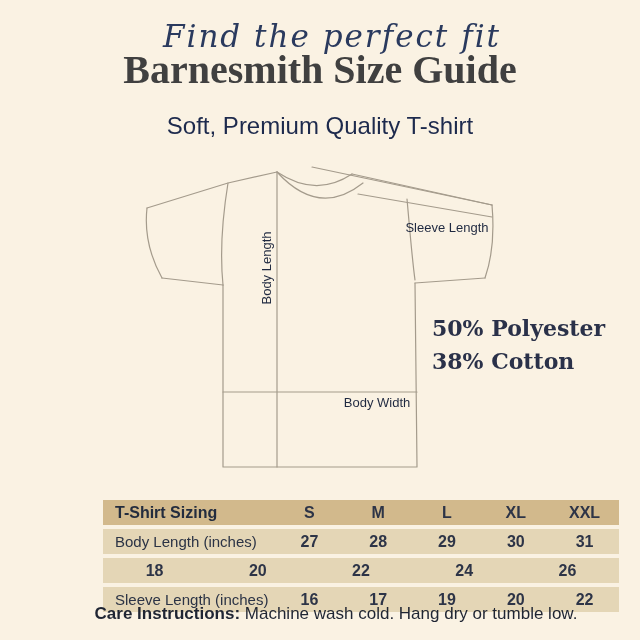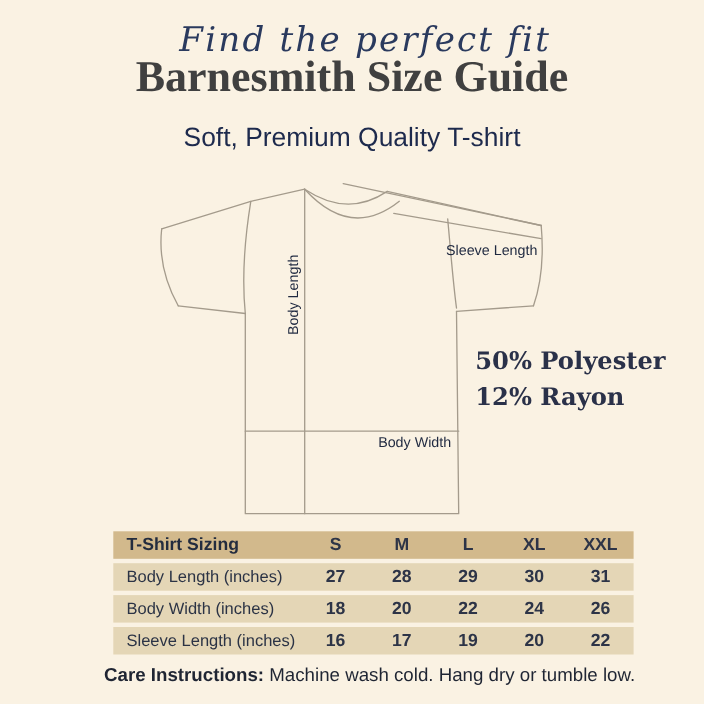--- a/index.html
+++ b/index.html
@@ -67,22 +67,22 @@
     left: 432px; top: 312px;
     font-family: "DejaVu Serif", serif;
     font-weight: bold;
     font-size: 22px;
     line-height: 33px;
     color: #2a3149;
   }
   
   .size-table {
     position: absolute;
-    left: 103px; top: 483px;
-    width: 473px;
+    left: 103px; top: 500px;
+    width: 516px;
   }
   .t-row {
     display: flex;
     align-items: center;
     height: 25px;
     margin-bottom: 4px;
     background: #e4d6b6;
   }
   .t-row.head { background: #d2b98c; }
   .t-label {
@@ -155,42 +155,41 @@
 
     <path d="M123,232 L317,232"></path>
   </svg>
 
   <div class="diagram-label label-body-length">Body Length</div>
   <div class="diagram-label label-sleeve-length">Sleeve Length</div>
   <div class="diagram-label label-body-width">Body Width</div>
 
   <div class="fabric">
     <div>50% Polyester</div>
-    <div>12% Rayon</div>
+    <div>38% Cotton</div>
   </div>
 
   <div class="size-table">
     <div class="t-row head">
       <div class="t-label">T-Shirt Sizing</div>
       <div class="t-cell">S</div>
       <div class="t-cell">M</div>
       <div class="t-cell">L</div>
       <div class="t-cell">XL</div>
       <div class="t-cell">XXL</div>
     </div>
     <div class="t-row">
       <div class="t-label">Body Length (inches)</div>
       <div class="t-cell">27</div>
       <div class="t-cell">28</div>
       <div class="t-cell">29</div>
       <div class="t-cell">30</div>
       <div class="t-cell">31</div>
     </div>
     <div class="t-row">
-      <div class="t-label">Body Width (inches)</div>
       <div class="t-cell">18</div>
       <div class="t-cell">20</div>
       <div class="t-cell">22</div>
       <div class="t-cell">24</div>
       <div class="t-cell">26</div>
     </div>
     <div class="t-row">
       <div class="t-label">Sleeve Length (inches)</div>
       <div class="t-cell">16</div>
       <div class="t-cell">17</div>

